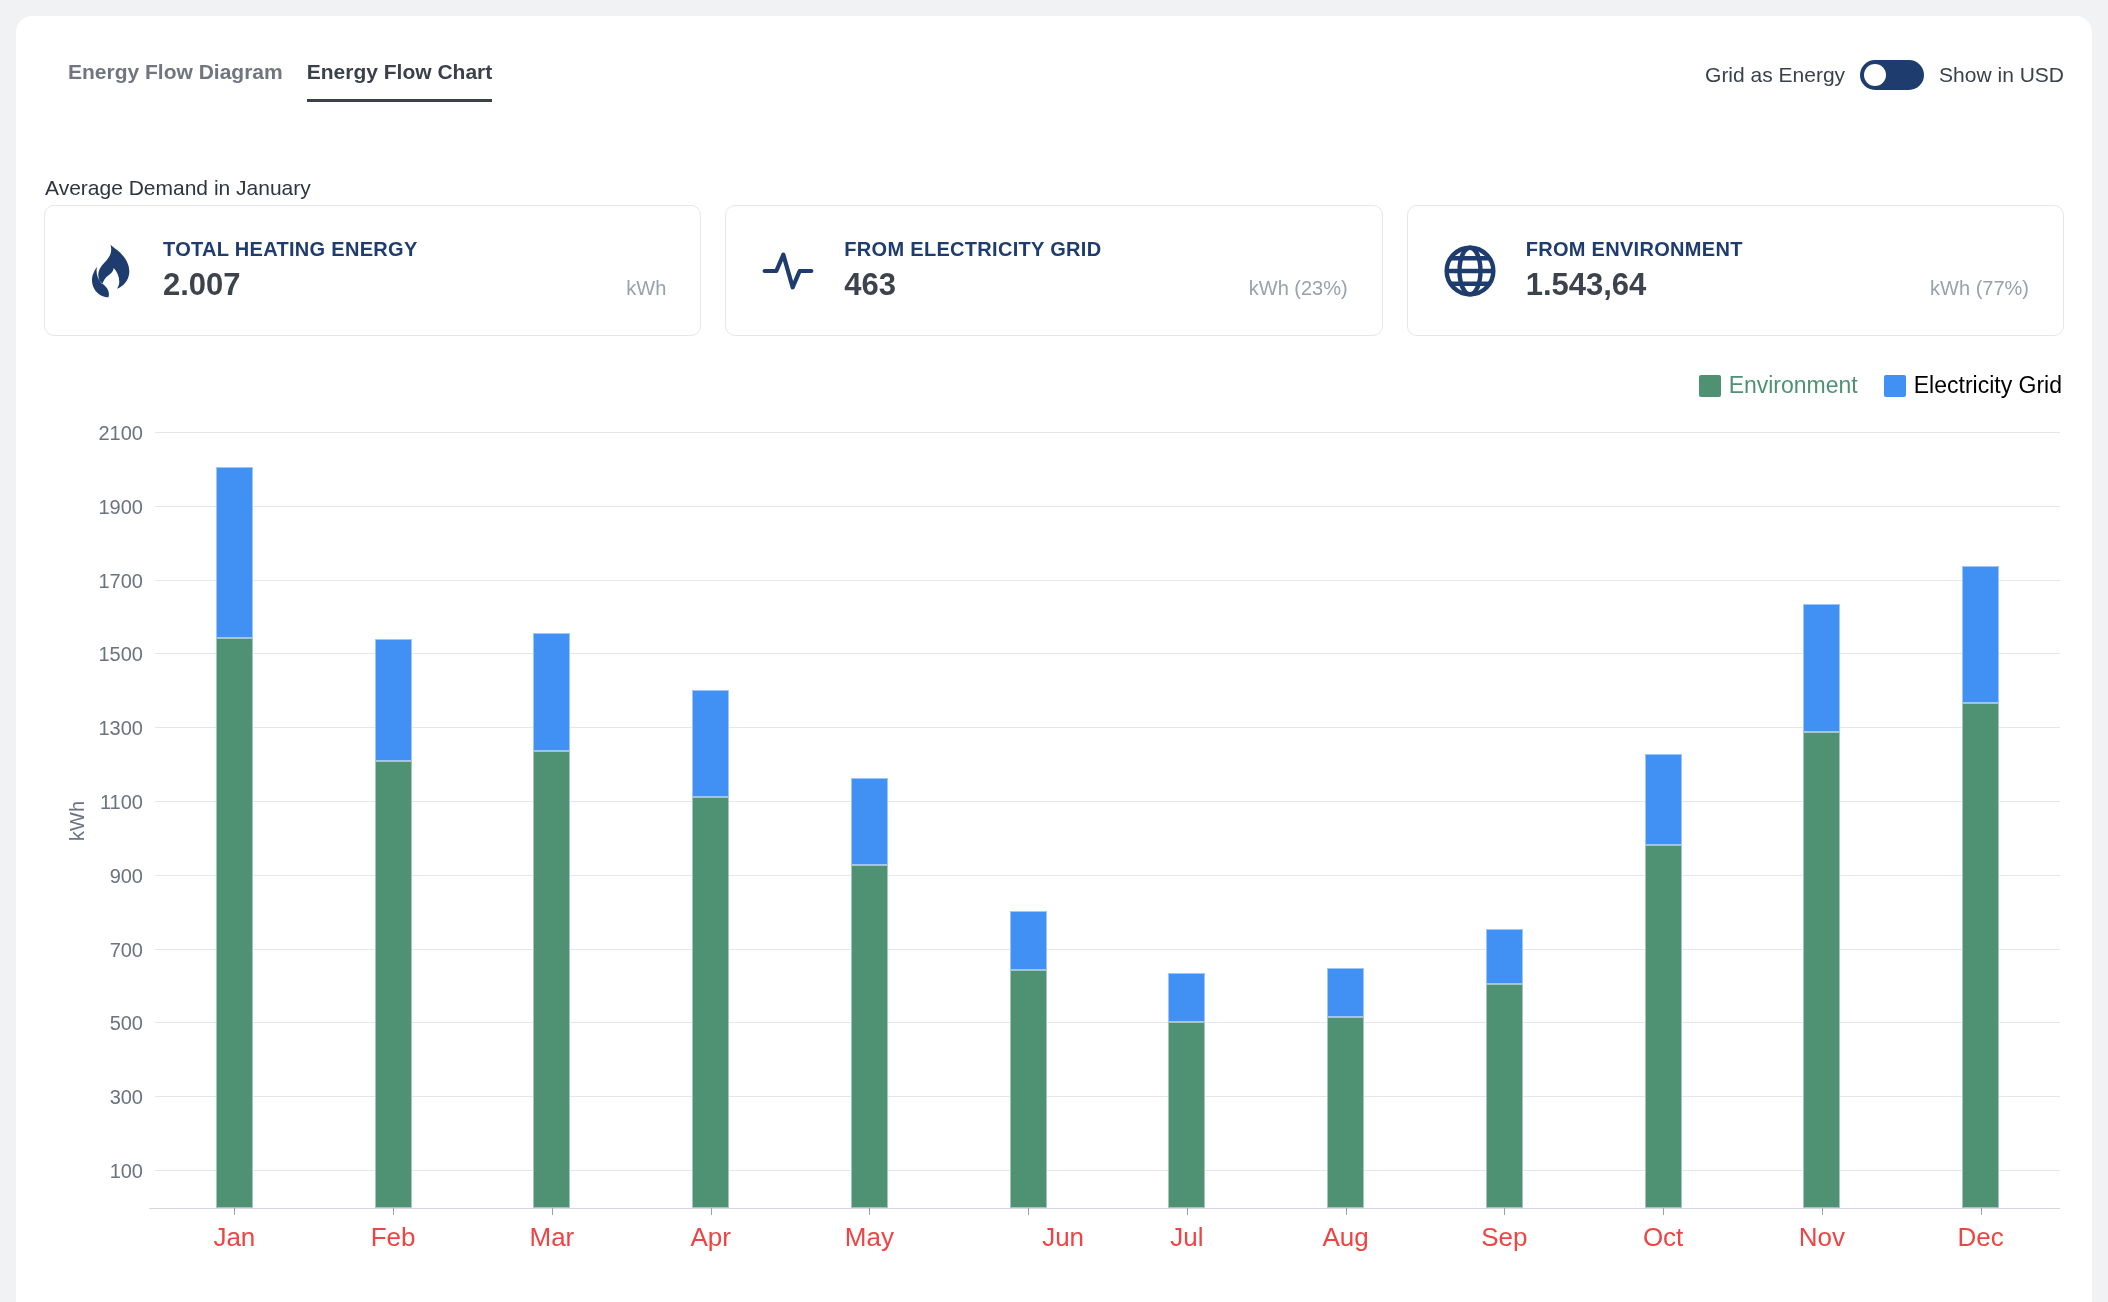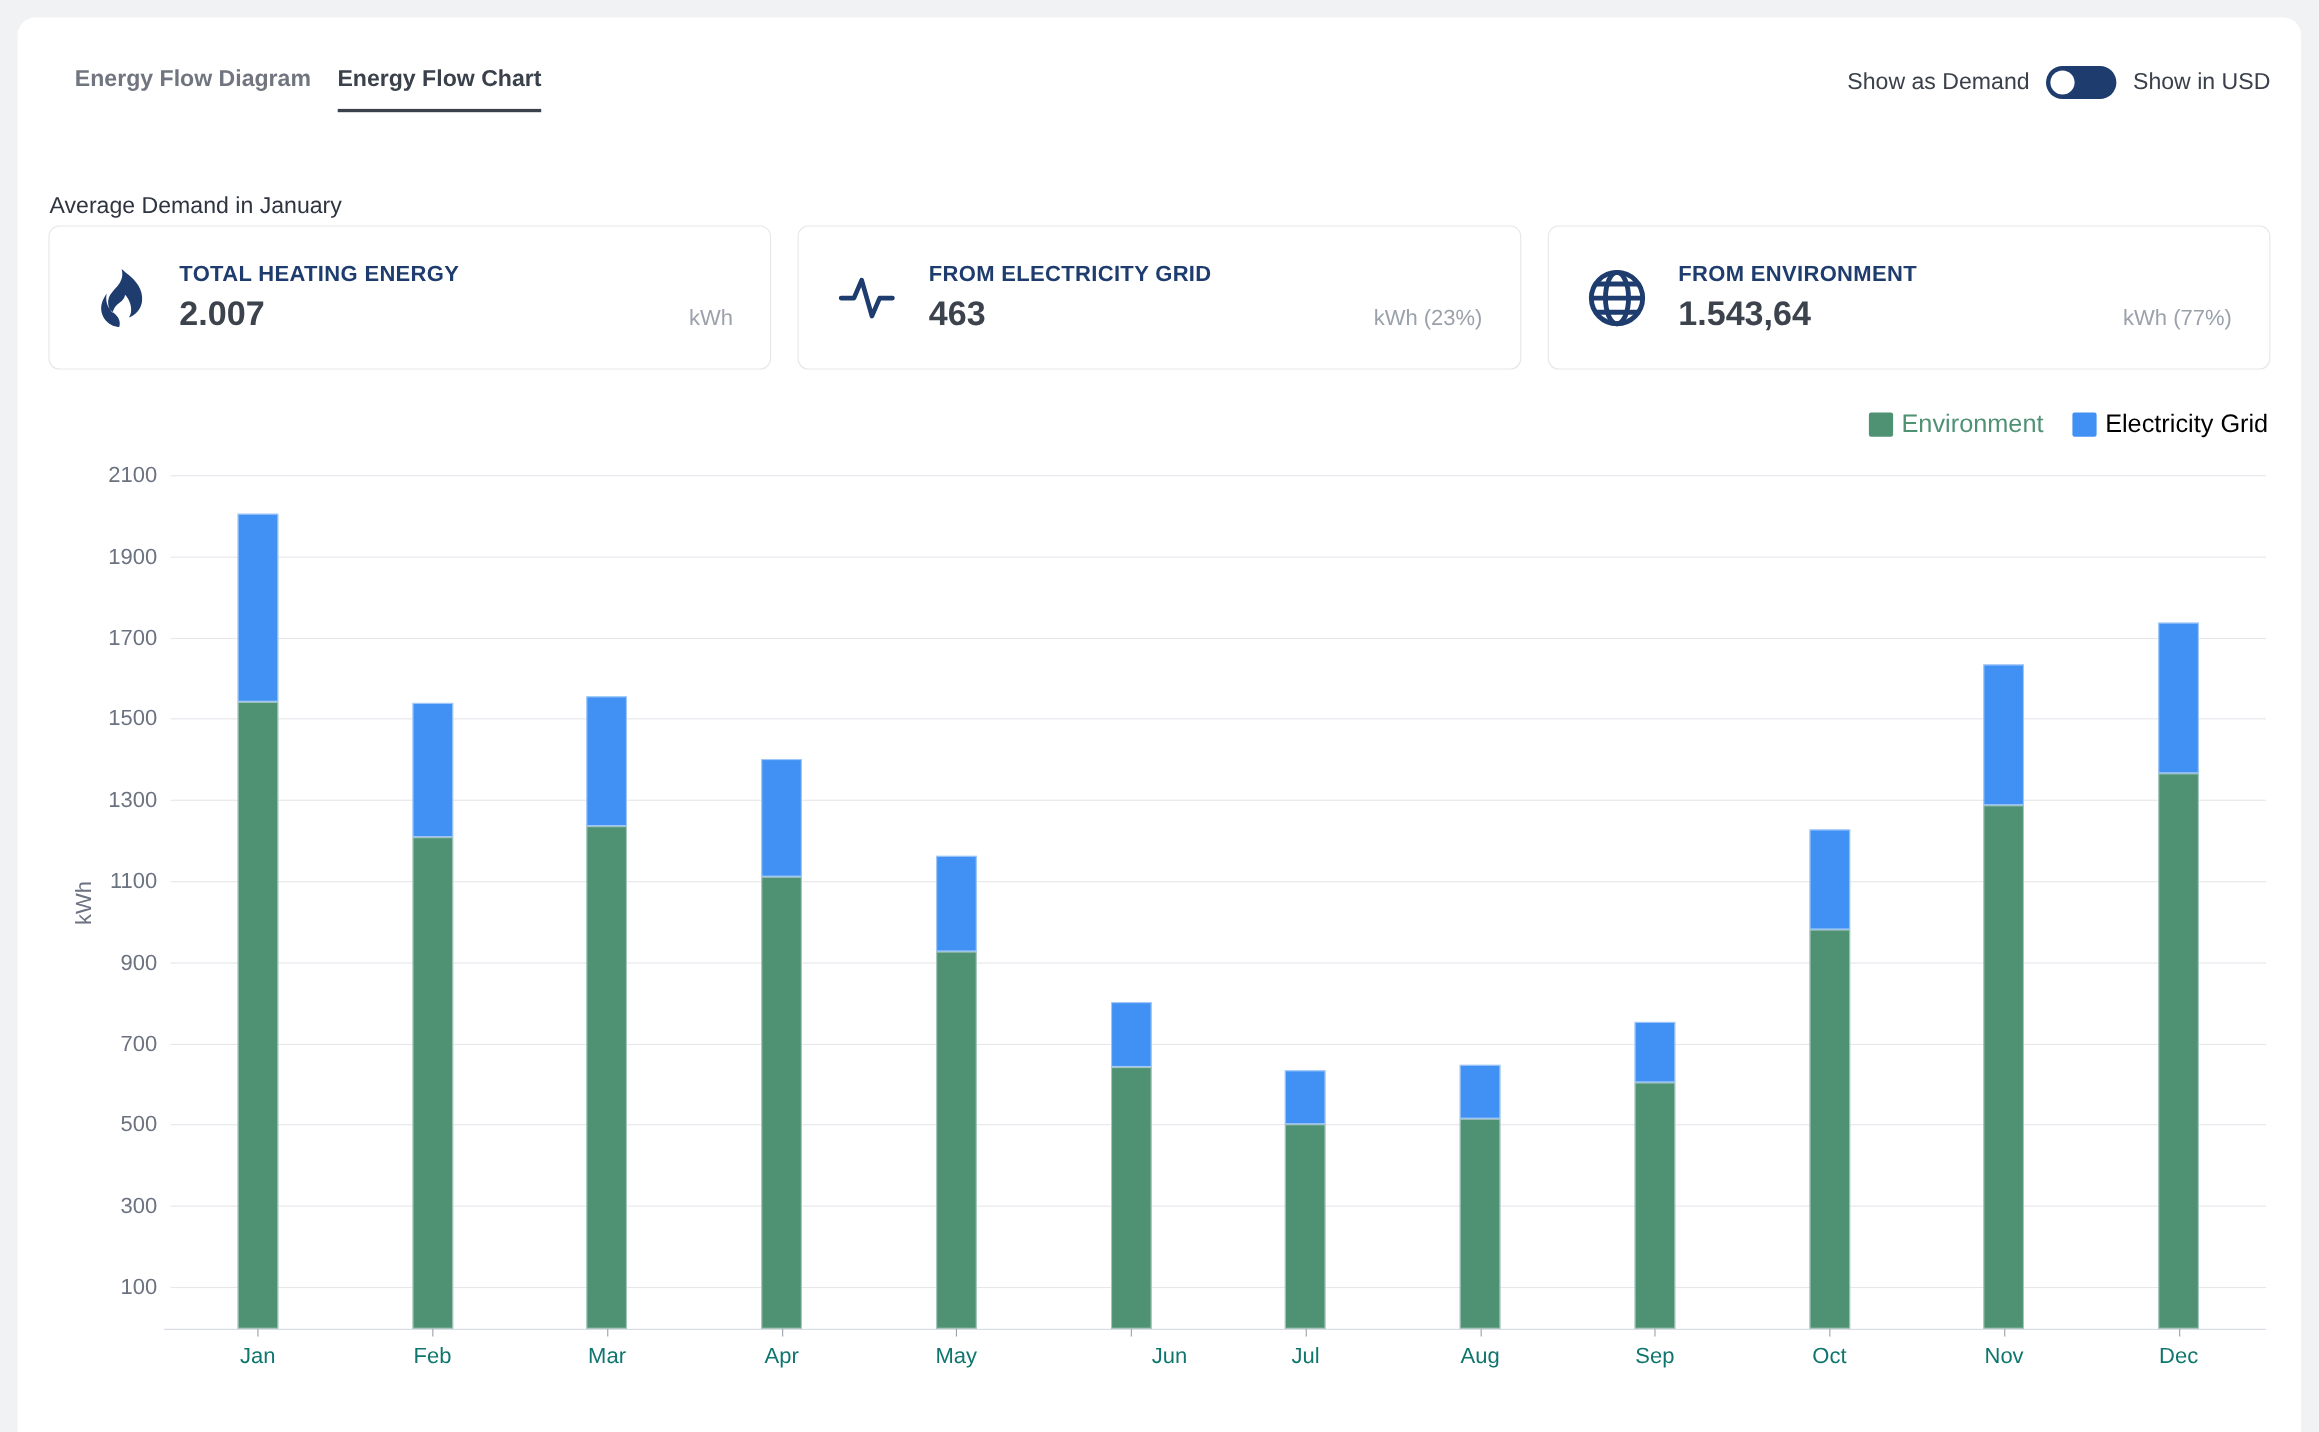--- a/index.html
+++ b/index.html
@@ -43,34 +43,34 @@
   .legend-label { font-size:23px; }
   
   .chart { position:absolute; left:139px; top:417px; width:1905px; height:775px; }
   .gridline { position:absolute; left:0; right:0; height:1px; background:#e5e7eb; }
   .axis-line { position:absolute; left:-6px; right:0; bottom:-1px; height:1px; background:#d5d9df; }
   .y-tick-label { position:absolute; right:calc(100% + 12px); transform:translateY(50%); font-size:20px; color:#6b7280; white-space:nowrap; }
   .y-axis-title { position:absolute; left:-78px; top:50%; transform:translate(-50%,-50%) rotate(-90deg); font-size:20px; color:#6b7280; }
   .bar-group { position:absolute; bottom:0; width:37px; }
   .bar-seg { position:absolute; left:0; width:100%; border:1px solid rgba(236,243,250,.55); }
   .x-tick { position:absolute; top:100%; width:1px; height:7px; background:#9aa1ab; }
-  .x-label { position:absolute; top:calc(100% + 14px); transform:translateX(-50%); font-size:20px; color:#0f766e; }
+  .x-label { position:absolute; top:calc(100% + 14px); transform:translateX(-50%); font-size:26px; color:#ef4444; }
 </style>
 </head>
 <body>
 
 <div class="card-surface">
 
   <div class="tabs">
     <div class="tab">Energy Flow Diagram</div>
     <div class="tab active">Energy Flow Chart</div>
   </div>
 
   <div class="toggle-group">
-    <span class="toggle-label">Show as Demand</span>
+    <span class="toggle-label">Grid as Energy</span>
     <div class="switch" style="background: rgb(30, 60, 110);">
       <div class="knob"></div>
     </div>
     <span class="toggle-label">Show in USD</span>
   </div>
 
   <div class="section-title">Average Demand in January</div>
 
   <div class="stat-row">
 

